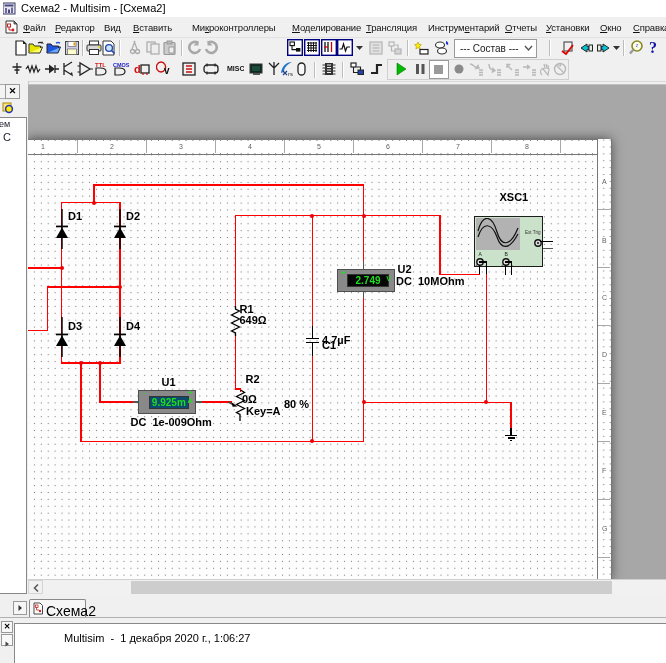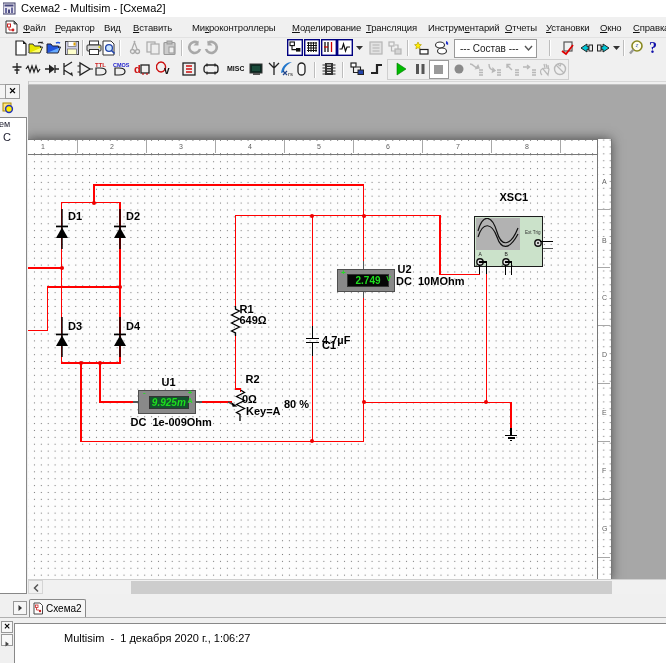--- a/index.html
+++ b/index.html
@@ -457,21 +457,21 @@
 <div class="bw" style="left:311.7px;top:343.2px;width:1.5px;height:13px"></div>
 
 <div class="bw" style="left:510.2px;top:427.8px;width:1.4px;height:7.6px"></div>
 <div class="bw" style="left:504.9px;top:434.6px;width:12.2px;height:1.5px"></div>
 <div class="bw" style="left:507.5px;top:437.3px;width:7px;height:1.4px"></div>
 <div class="bw" style="left:509.7px;top:440px;width:2.8px;height:1.3px"></div>
 
 <div class="gw" style="left:132.9px;top:401.2px;width:7px;height:1.6px"></div>
 <div class="gw" style="left:195px;top:401.2px;width:7px;height:1.6px"></div>
 <div class="abs" style="left:138.4px;top:390px;width:57.6px;height:24.4px;background:#898989;border:1px solid #4e4e4e;box-sizing:border-box;">
- <div style="position:absolute;left:9.7px;top:5.2px;width:39.5px;height:13.2px;background:#14532d;border:1px solid #333;box-sizing:border-box;color:#1ddd1d;font-size:10px;font-weight:bold;text-align:center;line-height:12px;letter-spacing:0;font-style:italic;">9.925m</div>
+ <div style="position:absolute;left:9.7px;top:5.2px;width:39.5px;height:13.2px;background:#0c4a6e;border:1px solid #333;box-sizing:border-box;color:#1ddd1d;font-size:10px;font-weight:bold;text-align:center;line-height:12px;letter-spacing:0;">9.925m</div>
  <span style="position:absolute;left:3.5px;top:-3px;color:#2d2;font-size:8px;font-weight:bold;">-</span>
  <span style="position:absolute;right:3px;top:-2px;color:#2d2;font-size:7px;font-weight:bold;">+</span>
  <span style="position:absolute;right:2.5px;top:6px;color:#2d2;font-size:7px;font-weight:bold;">A</span>
 </div>
 
 <div class="gw" style="left:362.7px;top:261.3px;width:1.6px;height:8px"></div>
 <div class="gw" style="left:362.7px;top:291px;width:1.6px;height:7px"></div>
 <div class="abs" style="left:337px;top:268.6px;width:58px;height:23px;background:#898989;border:1px solid #4e4e4e;box-sizing:border-box;">
  <div style="position:absolute;left:9px;top:4.6px;width:42px;height:13.2px;background:#060606;border:1px solid #333;box-sizing:border-box;color:#1ddd1d;font-size:10px;font-weight:bold;text-align:center;line-height:12px;">2.749</div>
  <span style="position:absolute;left:3px;top:-2px;color:#2d2;font-size:8px;font-weight:bold;">+</span>
@@ -548,21 +548,21 @@
         <path d="M4.5 3 L8 6 L4.5 9 z" fill="#333"></path>
       </svg>
  </div>
  <div class="abs" style="left:29px;top:5px;width:55px;height:18px;background:#f6f6f6;border:1px solid #8a8a8a;border-bottom:none;border-radius:2px 2px 0 0;">
   <svg width="12" height="13" style="position:absolute;left:2px;top:2px">
         <path d="M2 1 h6 l2.5 2.5 v8.5 h-8.5 z" fill="#fff" stroke="#333" stroke-width="0.9"></path>
         <rect x="3.5" y="3" width="2.5" height="2.5" fill="none" stroke="#cc2222" stroke-width="0.8"></rect>
         <path d="M4.5 5.5 v2.5 h2.5" fill="none" stroke="#cc2222" stroke-width="0.8"></path>
         <circle cx="8" cy="9" r="1.2" fill="#cc2222"></circle>
       </svg>
-  <span style="position:absolute;left:16px;top:3px;font-size:10px;color:#000;">Схема2</span>
+  <span style="position:absolute;left:16px;top:3px;font-size:14px;color:#000;">Схема2</span>
  </div>
  <div class="abs" style="left:0px;top:22.5px;width:666px;height:1px;background:#8a8a8a;"></div>
 </div>
 <div id="statuspanel">
  <div class="abs" style="left:1px;top:3px;width:12px;height:12px;background:#f8f8f8;border:1px solid #999;box-sizing:border-box;font-size:8px;font-weight:bold;text-align:center;line-height:10px;">✕</div>
  <div class="abs" style="left:1px;top:16px;width:12px;height:12px;background:#f8f8f8;border:1px solid #999;box-sizing:border-box;"><svg width="10" height="10">
         <path d="M3.5 2.5 L7 5 L3.5 7.5 z" fill="#444"></path>
       </svg></div>
  <div class="abs" style="left:14px;top:5px;width:652px;height:41px;background:#ffffff;border-top:1px solid #888;border-left:1px solid #888;">
   <span style="position:absolute;left:49px;top:8px;font-size:11px;color:#000;">Multisim&nbsp;&nbsp;-&nbsp;&nbsp;1 декабря 2020 г., 1:06:27</span>

